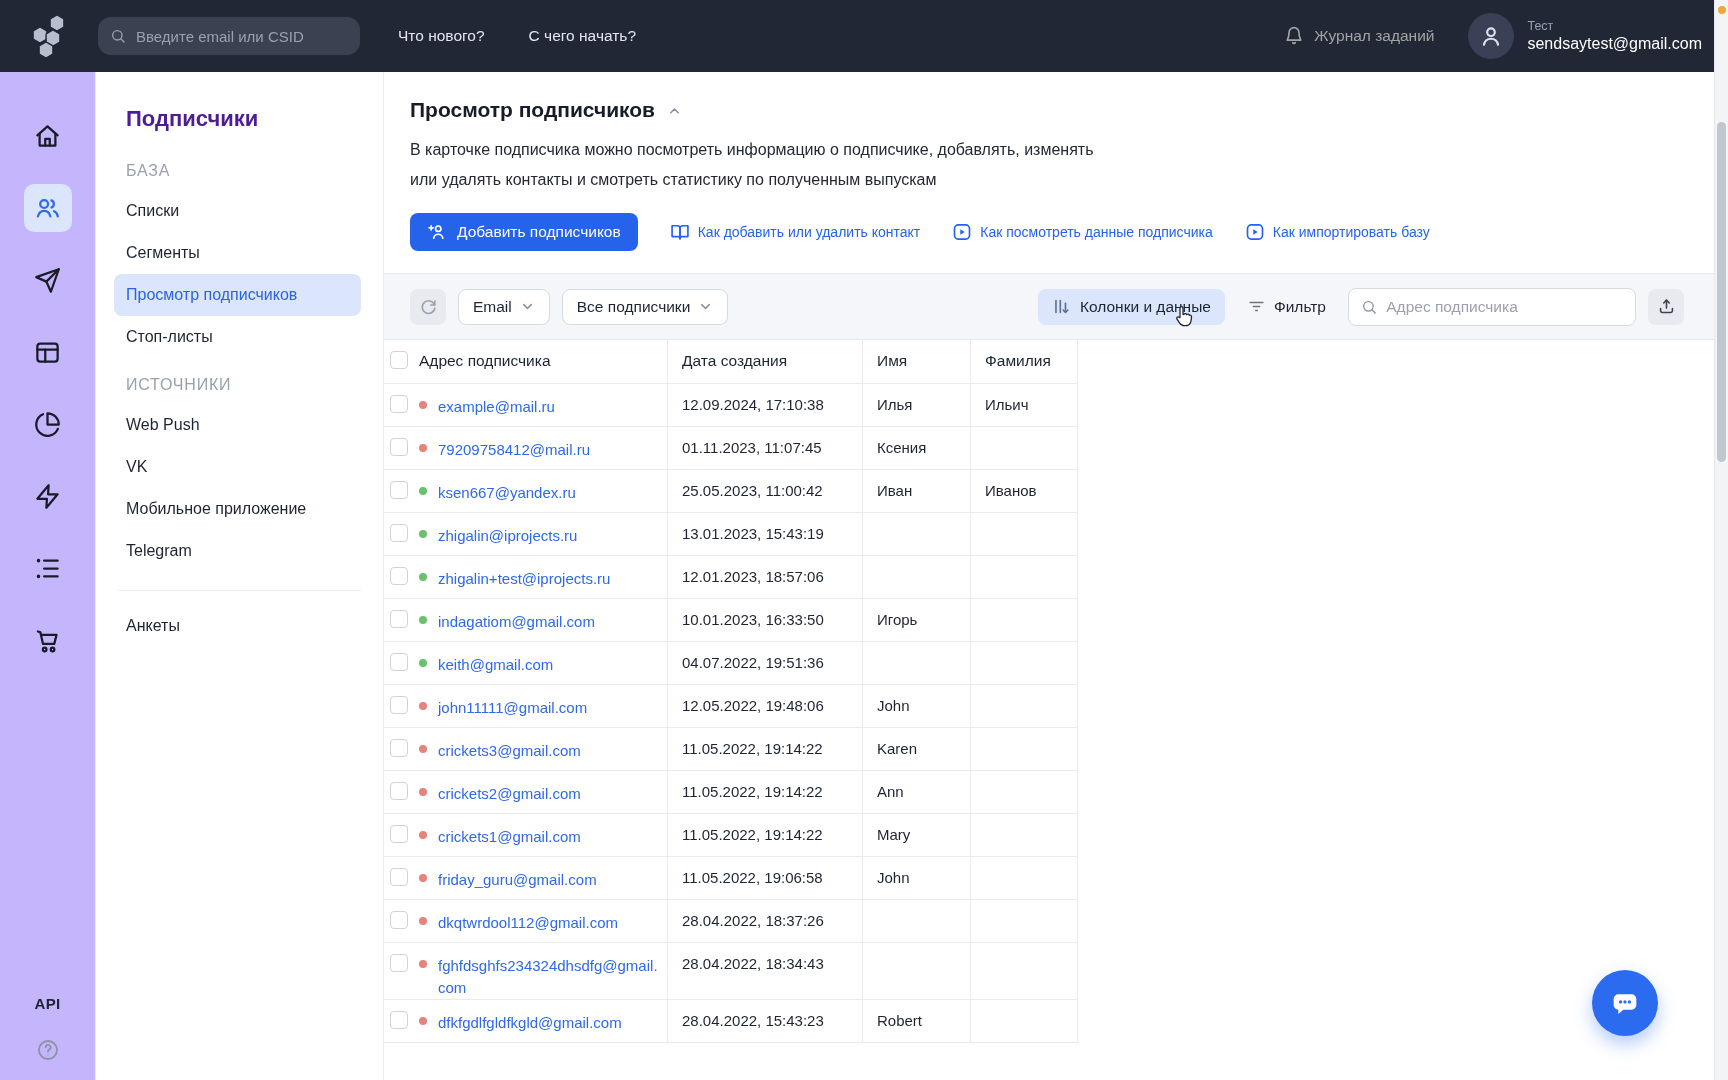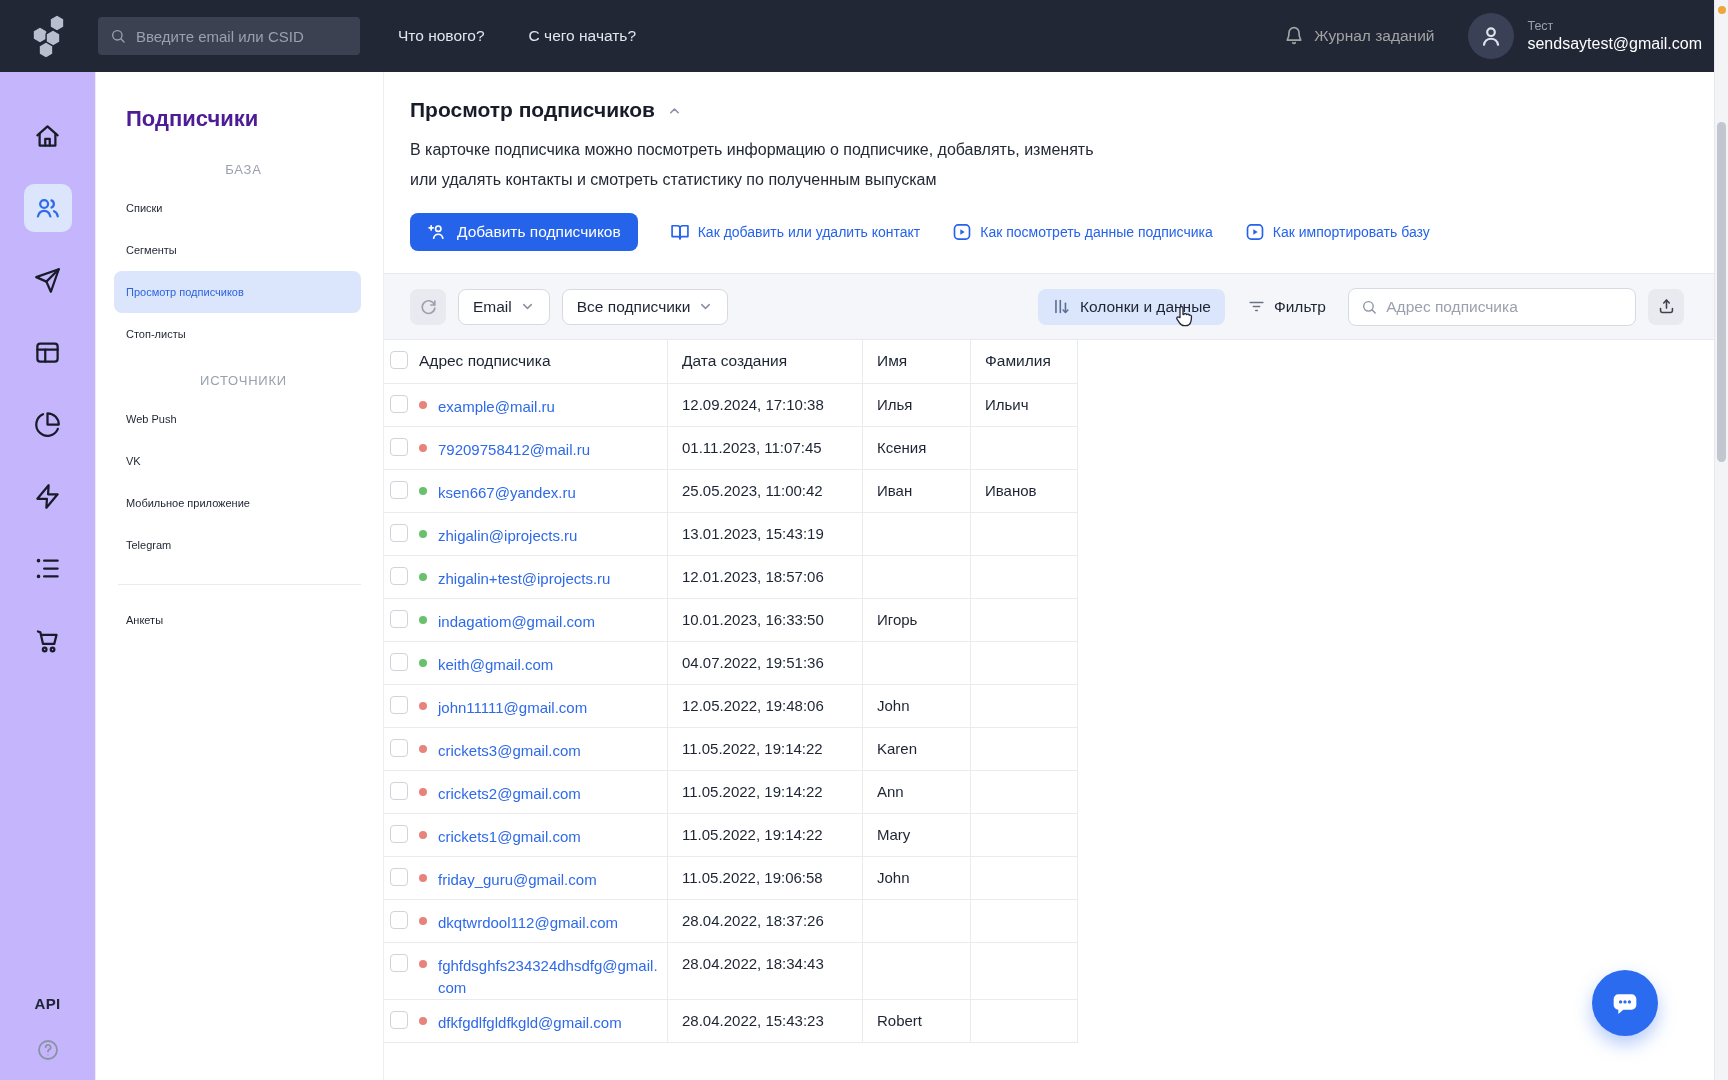--- a/index.html
+++ b/index.html
@@ -4,21 +4,21 @@
 <style>
   * { margin:0; padding:0; box-sizing:border-box; }
   html,body { width:1728px; height:1080px; overflow:hidden; background:#fff;
     font-family:"Liberation Sans","DejaVu Sans",sans-serif; color:#1d2433; }
   svg { display:block; }
 
   
   .topbar { height:72px; background:#222736; display:flex; align-items:center; padding:0 26px; }
   .logo { width:46px; height:48px; margin-right:26px; }
   .tb-search { display:flex; align-items:center; gap:10px; width:262px; height:38px;
-    background:#3c4152; border-radius:4px; padding:0 12px; color:#98a0b2; }
+    background:#3c4152; border-radius:13px; padding:0 12px; color:#98a0b2; }
   .tb-search input { border:none; outline:none; background:transparent; color:#e8eaf0;
     font-size:15px; width:100%; font-family:inherit; }
   .tb-search input::placeholder { color:#98a0b2; }
   .tb-nav { display:flex; gap:44px; margin-left:38px;justify-content:space-between; }
   .tb-link { color:#e3e6ee; font-size:15.5px; cursor:pointer; }
   .tb-right { margin-left:auto; display:flex; align-items:center; gap:34px; }
   .journal { display:flex; align-items:center; gap:10px; color:#a3a3a3; font-size:15.5px; cursor:pointer; }
   .userbox { display:flex; align-items:center; gap:13px; }
   .avatar { width:46px; height:46px; border-radius:50%; background:#3a4156; display:flex;
     align-items:center; justify-content:center; color:#dfe3ec; }
@@ -33,22 +33,22 @@
     flex-direction:column; align-items:center; padding:40px 0 18px; }
   .rail-item { width:48px; height:48px; border-radius:10px; display:flex; align-items:center;
     justify-content:center; color:#171c28; margin-bottom:24px; cursor:pointer; }
   .rail-item.selected { background:#dbe6fc; color:#2f6ae8; }
   .rail-api { margin-top:auto; font-weight:700; font-size:15px; letter-spacing:.3px; cursor:pointer; }
   .rail-help { margin-top:26px; color:#8b93a3; cursor:pointer; }
 
   
   .sidebar { width:288px; background:#fff; border-right:1px solid #ebedf1; padding:34px 22px 0 30px; }
   .sb-title { font-size:22px; font-weight:700; color:#4c1d95; margin-bottom:30px; }
-  .sb-heading { font-size:13px; color:#99a1ad; letter-spacing:.8px; margin:18px 0 10px;text-align:center; }
-  .sb-item { height:42px; display:flex; align-items:center; font-size:11px; color:#1d2433;
+  .sb-heading { font-size:16px; color:#99a1ad; letter-spacing:.8px; margin:18px 0 10px; }
+  .sb-item { height:42px; display:flex; align-items:center; font-size:16px; color:#1d2433;
     cursor:pointer; border-radius:8px; padding:0 12px; margin-left:-12px; }
   .sb-item.selected { background:#dbe6fc; color:#2c63e0; }
   .sb-divider { border-top:1px solid #e9ebef; margin:18px 0 14px -8px; }
 
   
   .main { flex:1; display:flex; flex-direction:column; background:#fff; position:relative; }
   .head { padding:26px 44px 22px 26px; border-bottom:1px solid #e7e9ee; }
   .head-titlerow { display:flex; align-items:center; gap:12px; }
   .page-title { font-size:21px; font-weight:700; color:#171c28; }
   .collapse { color:#8a93a6; cursor:pointer; margin-top:2px; }

